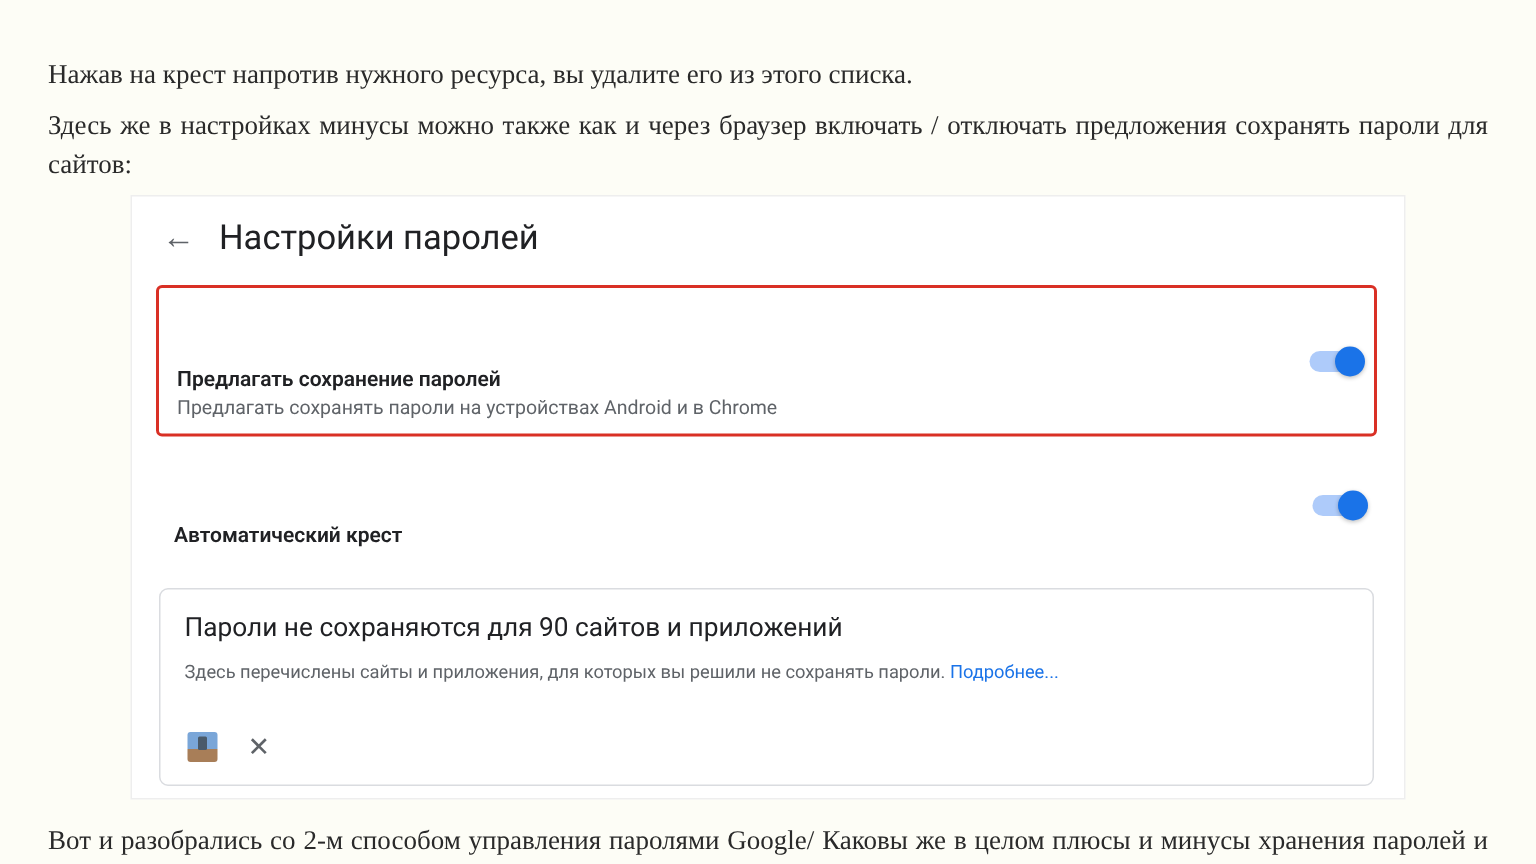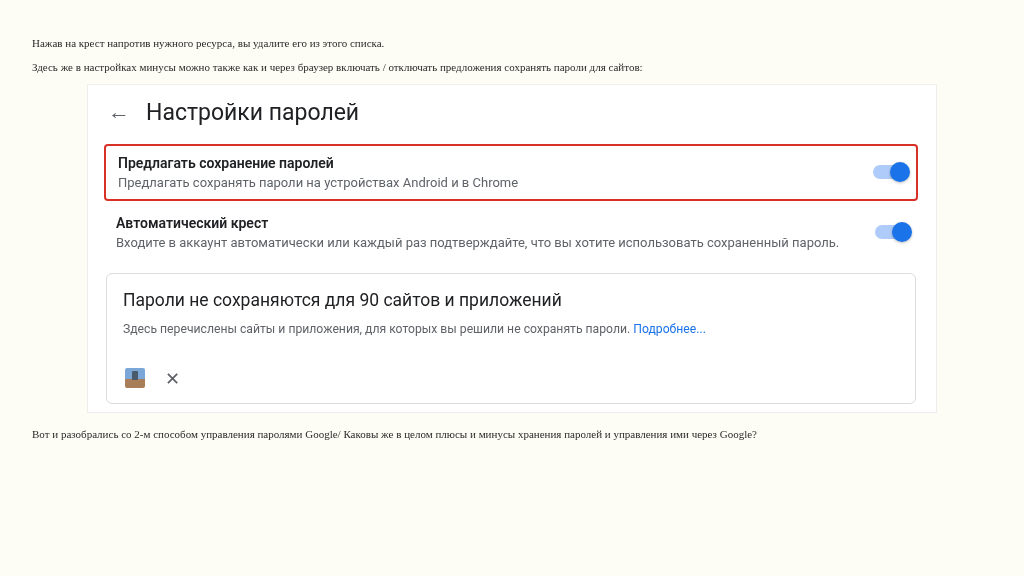--- a/index.html
+++ b/index.html
@@ -5,21 +5,21 @@
   * { box-sizing: border-box; margin: 0; padding: 0; }
   body {
     background: #fdfdf6;
     font-family: Georgia, "Times New Roman", serif;
     width: 1024px;
     height: 576px;
     padding: 36px 32px 28px 32px;
     color: #2a2a2a;
   }
   .lead {
-    font-size: 11px;
+    font-size: 18px;
     line-height: 1.45;
     margin-bottom: 8px;
     text-align: justify;
     text-justify: inter-word;
   }
   .card {
     background: #ffffff;
     margin: 4px auto 14px auto;
     width: 850px;
     border: 1px solid #eee;
@@ -50,20 +50,21 @@
   }
   .highlight-box {
     border: 2px solid #d93025;
     border-radius: 4px;
   }
   .setting-title {
     font-size: 14px;
     color: #202124;
     font-weight: 600;
     margin-bottom: 4px;
+    margin-top: 44px;
   }
   .setting-desc {
     font-size: 13px;
     color: #5f6368;
   }
   .toggle {
     position: absolute;
     right: 9px;
     top: 50%;
     transform: translateY(-50%);
@@ -146,21 +147,20 @@
   </div>
 
   <div class="setting-row highlight-box">
     <div class="setting-title">Предлагать сохранение паролей</div>
     <div class="setting-desc">Предлагать сохранять пароли на устройствах Android и в Chrome</div>
     <div class="toggle"></div>
   </div>
 
   <div class="setting-row">
     <div class="setting-title">Автоматический крест</div>
-    <div class="setting-desc">Входите в аккаунт автоматически или каждый раз подтверждайте, что вы хотите использовать сохраненный пароль.</div>
     <div class="toggle"></div>
   </div>
 
   <div class="subcard">
     <div class="subcard-title">Пароли не сохраняются для 90 сайтов и приложений</div>
     <div class="subcard-desc">
       <span>Здесь перечислены сайты и приложения, для которых вы решили не сохранять пароли. </span><span class="link">Подробнее...</span>
     </div>
     <div class="site-row">
       <span class="favicon"></span>

